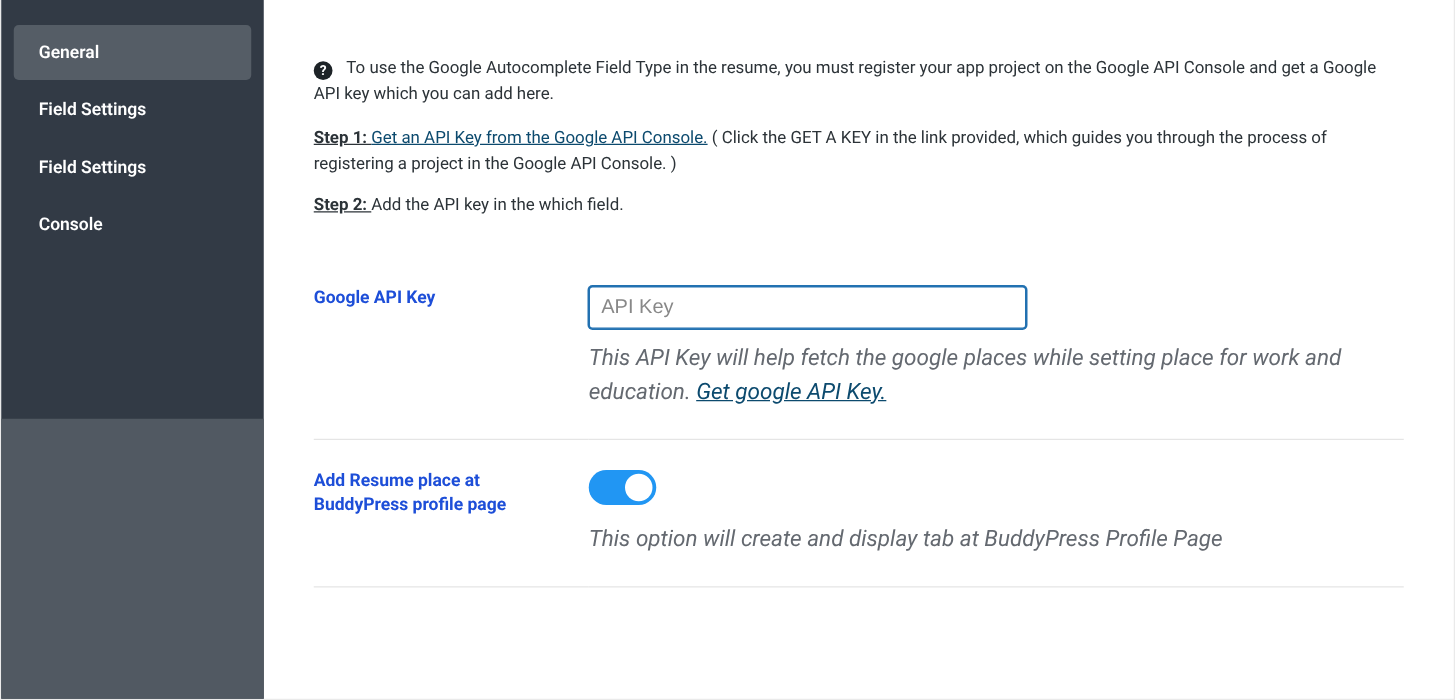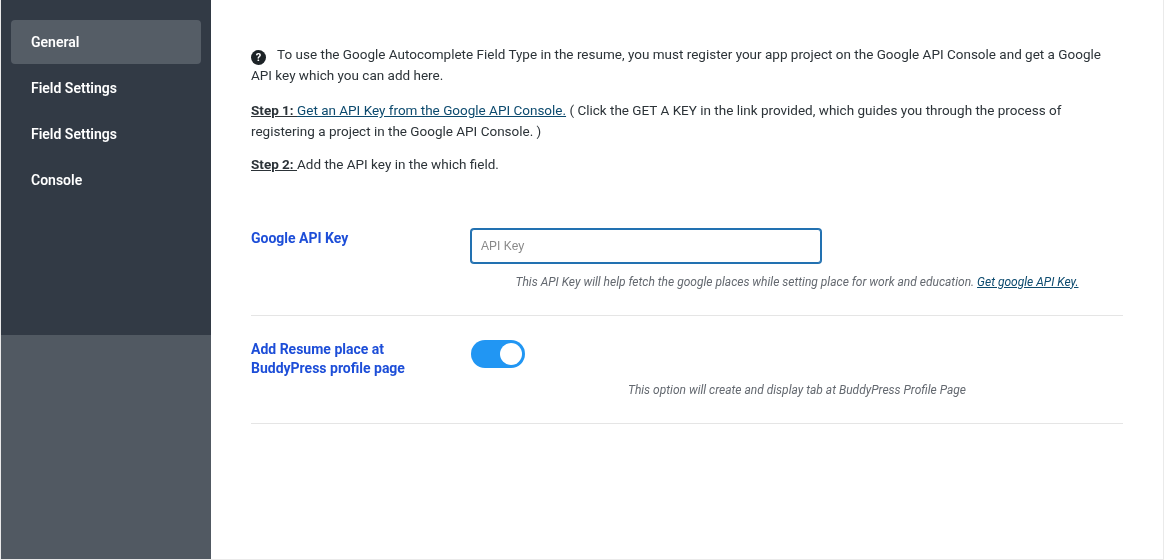--- a/index.html
+++ b/index.html
@@ -90,34 +90,33 @@
   table.form-table td {
     vertical-align: top;
     padding: 24px 0;
   }
   .api-input {
     width: 350px;
     height: 34px;
     border: 1px solid #2271b1;
     border-radius: 3px;
     padding: 0 9px;
-    font-size: 12px;
+    font-size: 16px;
     color: #2c3338;
     outline: none;
     box-shadow: 0 0 0 1px #2271b1;
   }
   .api-input::placeholder { color: #888; }
   .desc {
     display: block;
     margin-top: 10px;
     color: #646970;
     font-style: italic;
-    font-size: 12px;
+    font-size: 18px;
     line-height: 1.5;
-    text-align: center;
   }
 
   .toggle {
     position: relative;
     display: inline-block;
     width: 54px; height: 28px;
     background: #2196f3;
     border-radius: 14px;
     cursor: pointer;
   }

